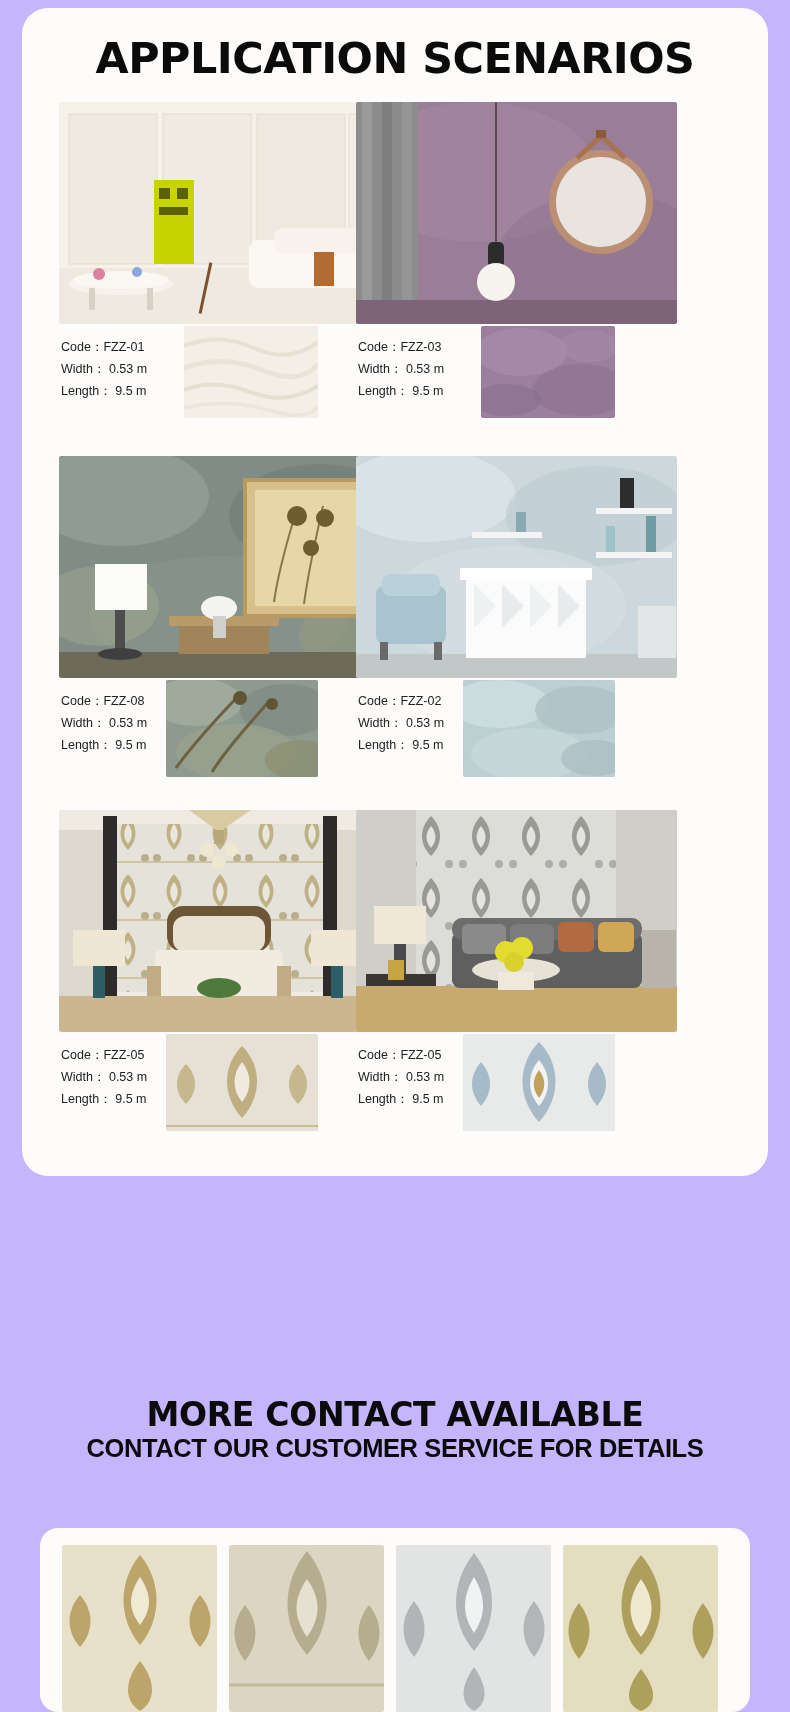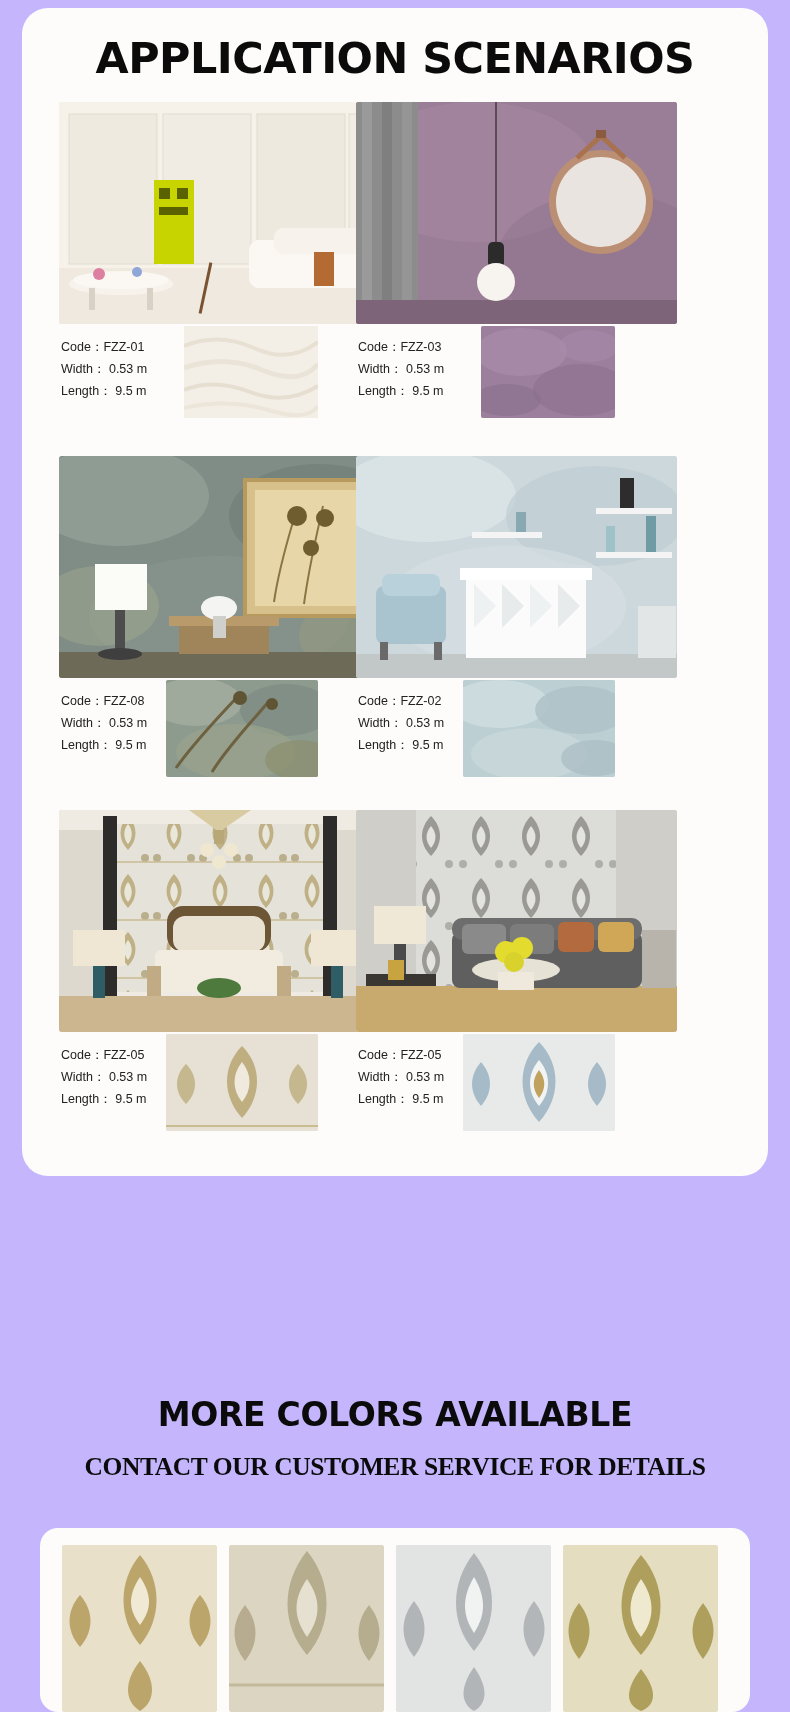--- a/index.html
+++ b/index.html
@@ -106,25 +106,25 @@
     text-align: center;
   }
   .h-more {
     font-size: 33px;
     font-weight: 900;
     color: #0b0b0b;
     font-family: "DejaVu Sans", sans-serif;
     letter-spacing: -0.3px;
   }
   .h-contact {
-    margin-top: 18px;
+    margin-top: 0;
     font-size: 25.5px;
     font-weight: 900;
     color: #0b0b0b;
-    font-family: Liberation Serif, serif;
+    font-family: Liberation Sans, sans-serif;
     letter-spacing: -0.4px;
   }
 
   
   .bottom-panel {
     position: absolute;
     left: 40px;
     top: 1528px;
     width: 710px;
     height: 184px;
@@ -458,21 +458,21 @@
             </svg>
           </div>
         </div>
       </div>
 
     </div>
 
   </div>
 
   <div class="bottom-heads">
-    <div class="h-more">MORE COLORS AVAILABLE</div>
+    <div class="h-more">MORE CONTACT AVAILABLE</div>
     <div class="h-contact">CONTACT OUR CUSTOMER SERVICE FOR DETAILS</div>
   </div>
 
   <div class="bottom-panel"></div>
   <div class="bottom-strip">
 
     <div class="bstrip-item">
       <svg width="155" height="167" viewBox="0 0 155 167">
         <rect width="155" height="167" fill="#e8e0c9"></rect>
         <g fill="#b79f61" opacity="0.9">

